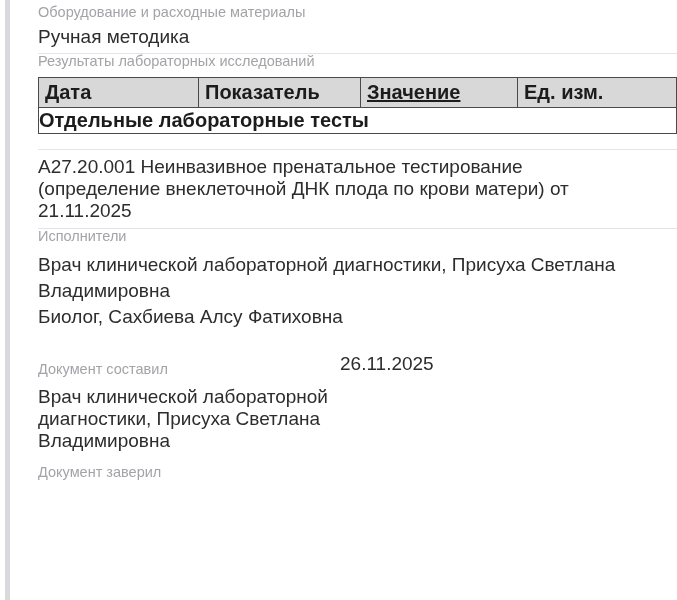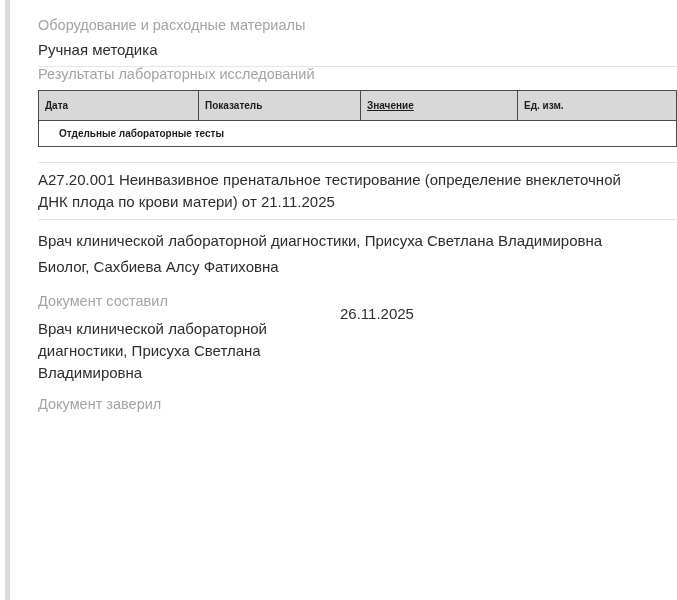--- a/index.html
+++ b/index.html
@@ -29,83 +29,83 @@
     top: 0;
     right: 0;
   }
   .sec-label {
     color: #a3a3a8;
     font-size: 14.5px;
     line-height: 15px;
   }
   .sec-value {
     color: #2d2d2f;
-    font-size: 15px;
+    font-size: 19px;
     line-height: 22px;
   }
   .divider {
     border: none;
     border-top: 1px solid #e4e4e6;
     margin: 0;
     width: 100%;
   }
   .text-narrow { max-width: 592px; }
 
   
-  .mt7  { margin-top: 18px; }
+  .mt7  { margin-top: 5px; }
   .mt6  { margin-top: 6px; }
   .mt5  { margin-top: 5px; }
   .mt8  { margin-top: 8px; }
   .mt9  { margin-top: 9px; }
   .mt12 { margin-top: 0; }
   .mt13 { margin-top: 13px; }
   .mt14 { margin-top: 14px; }
   .mt15 { margin-top: 15px; }
 
   
   table.lab {
     border-collapse: collapse;
     table-layout: fixed;
     width: 586px;
     margin-top: 8px;
   }
   table.lab th, table.lab td {
     border: 1px solid #4a4a4a;
-    font-size: 10px;
+    font-size: 20px;
     text-align: left;
     vertical-align: top;
     padding: 4px 6px;
     line-height: 21px;
     overflow: hidden;
     margin-left: 28px;
   }
   table.lab thead th {
     background: #d8d8d8;
     font-weight: bold;
     color: #1c1c1c;
     padding: 6px 6px;
     line-height: 17px;
   }
   table.lab td.group-cell {
     font-weight: bold;
     color: #1c1c1c;
-    padding: 3px 20px;
+    padding: 3px 0;
     line-height: 19px;
   }
   .col-date  { width: 147px; }
   .col-ind   { width: 149px; }
   .col-val   { width: 144px; text-decoration: underline; }
   .col-unit  { width: 146px; }
 
   
   .two-col {
     display: flex;
     align-items: flex-start;
   }
-  .two-col .col1 { width: 302px; flex: 0 0 302px; }
+  .two-col .col1 { width: 302px; flex: 0 0 302px; margin-top: 18px; }
   .two-col .col2 { flex: 1; }
   .perf-line { line-height: 26px; }
 </style>
 </head>
 <body>
 
 <div class="left-stripe"></div>
 
 <div class="content">
 
@@ -129,20 +129,21 @@
         <td class="group-cell" colspan="4">Отдельные лабораторные тесты</td>
       </tr>
     </tbody>
   </table>
 
   <hr class="divider mt15">
 
   <div class="sec-value mt6 text-narrow">А27.20.001 Неинвазивное пренатальное тестирование (определение внеклеточной ДНК плода по крови матери) от 21.11.2025</div>
   <hr class="divider mt6">
 
+  <div class="sec-label mt12">Исполнители</div>
   <div class="mt8 text-narrow">
     <div class="sec-value perf-line">Врач клинической лабораторной диагностики, Присуха Светлана Владимировна</div>
     <div class="sec-value perf-line">Биолог, Сахбиева Алсу Фатиховна</div>
   </div>
 
   <div class="two-col mt14">
     <div class="col1">
       <div class="sec-label">Документ составил</div>
       <div class="sec-value mt9" style="line-height:22px;">Врач клинической лабораторной диагностики, Присуха Светлана Владимировна</div>
     </div>

